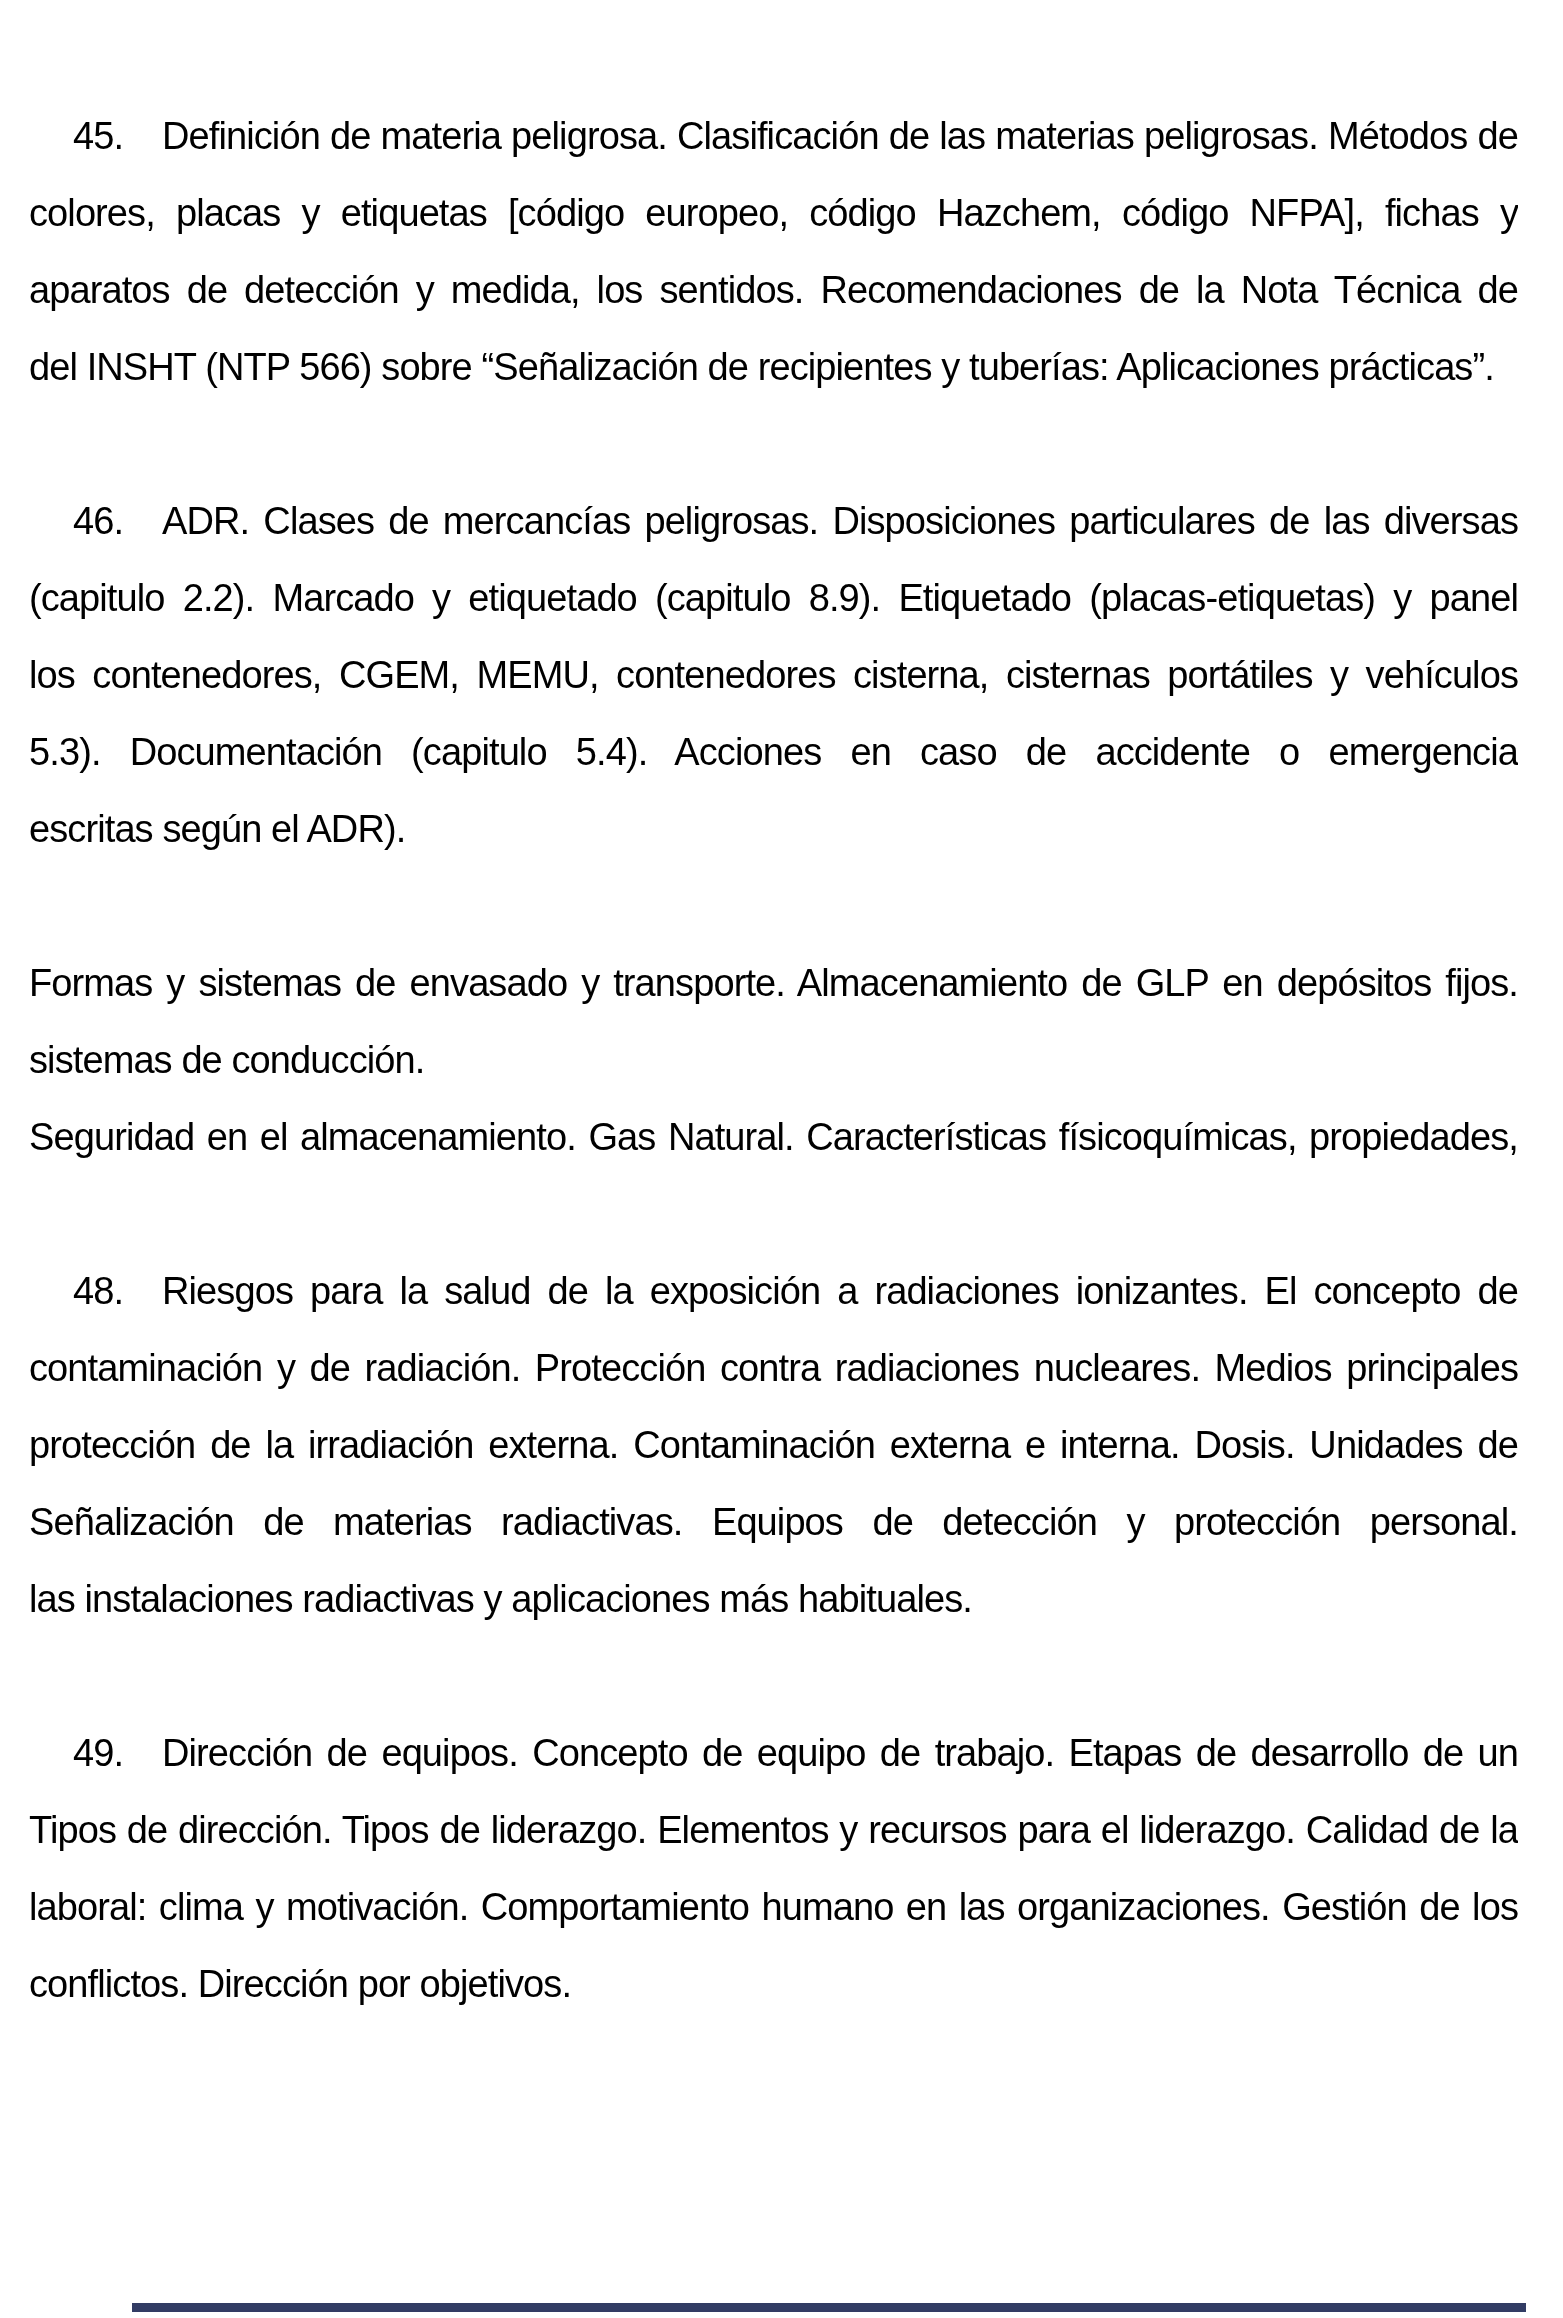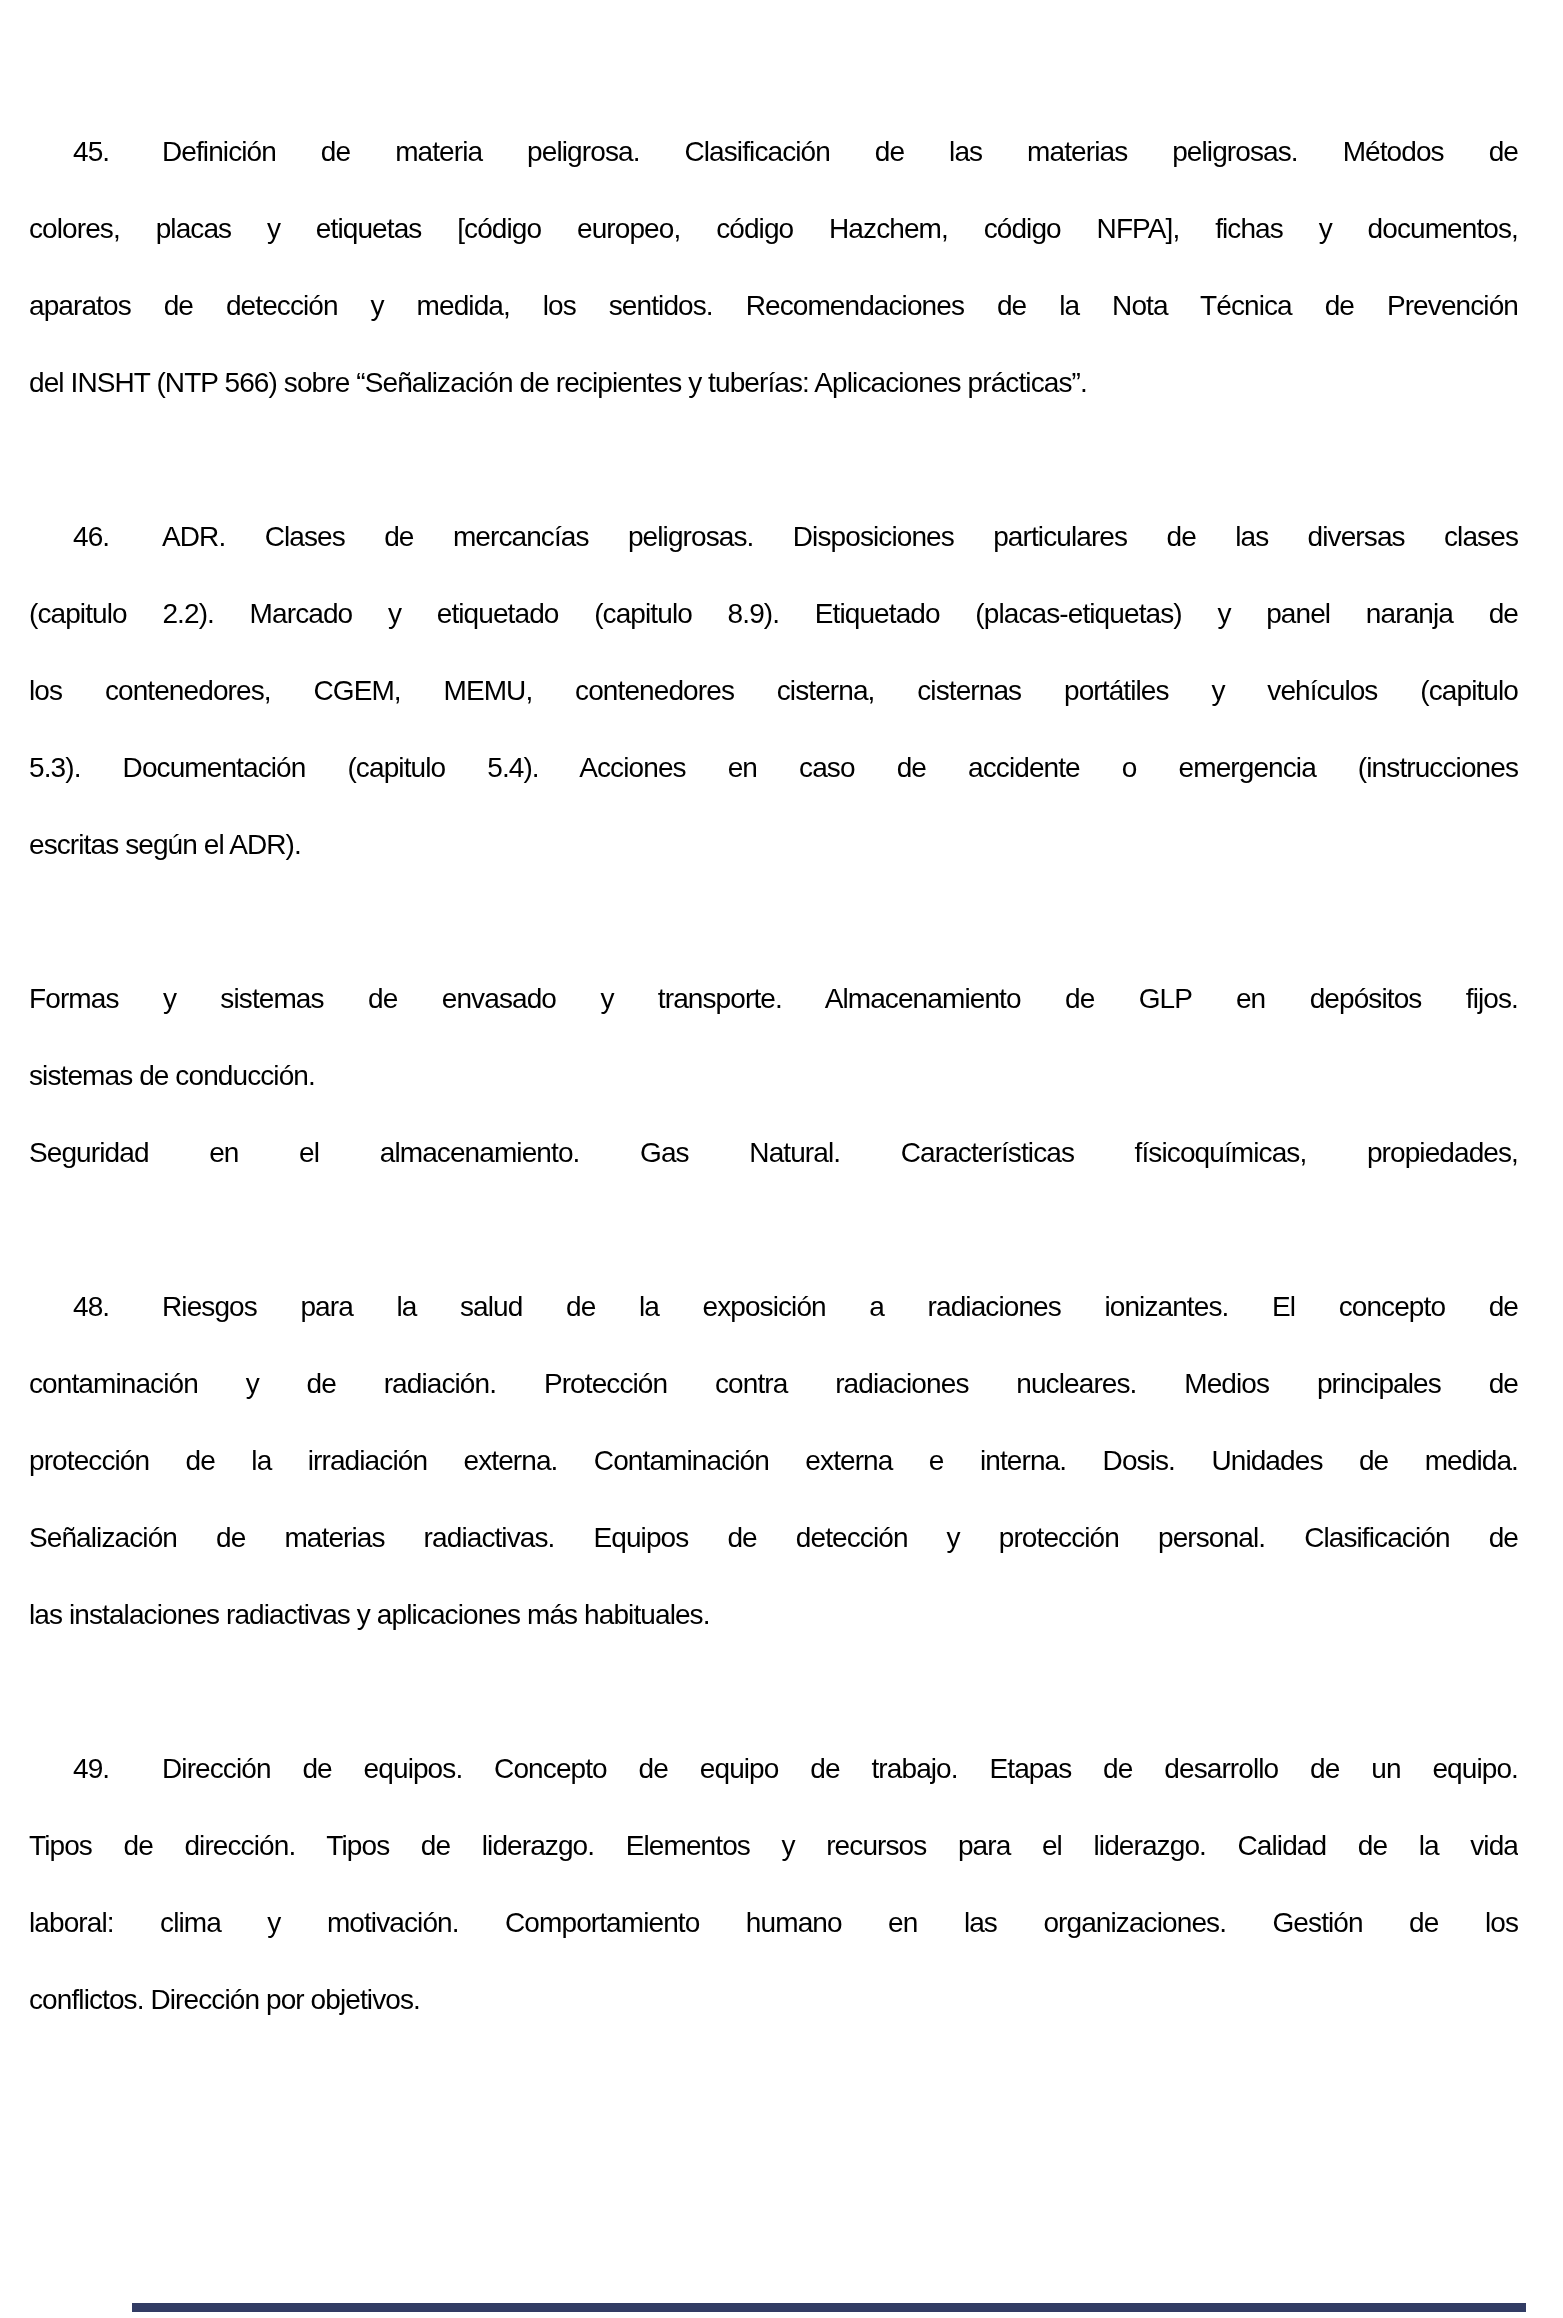--- a/index.html
+++ b/index.html
@@ -14,25 +14,25 @@
     overflow: hidden;
     font-family: "Liberation Sans", "DejaVu Sans", sans-serif;
   }
   .page {
     position: absolute;
     inset: 0;
     background: #ffffff;
   }
   .text-block {
     position: absolute;
-    top: 113px;
+    top: 98px;
     left: 29px;
     width: 1489px;
     color: #000000;
-    font-size: 28px;
+    font-size: 38px;
     letter-spacing: -0.9px;
     line-height: 77px;
   }
   .para {
     margin: 0 0 77px 0;
   }
   .line {
     text-align: justify;
     text-align-last: justify;
     height: 77px;

